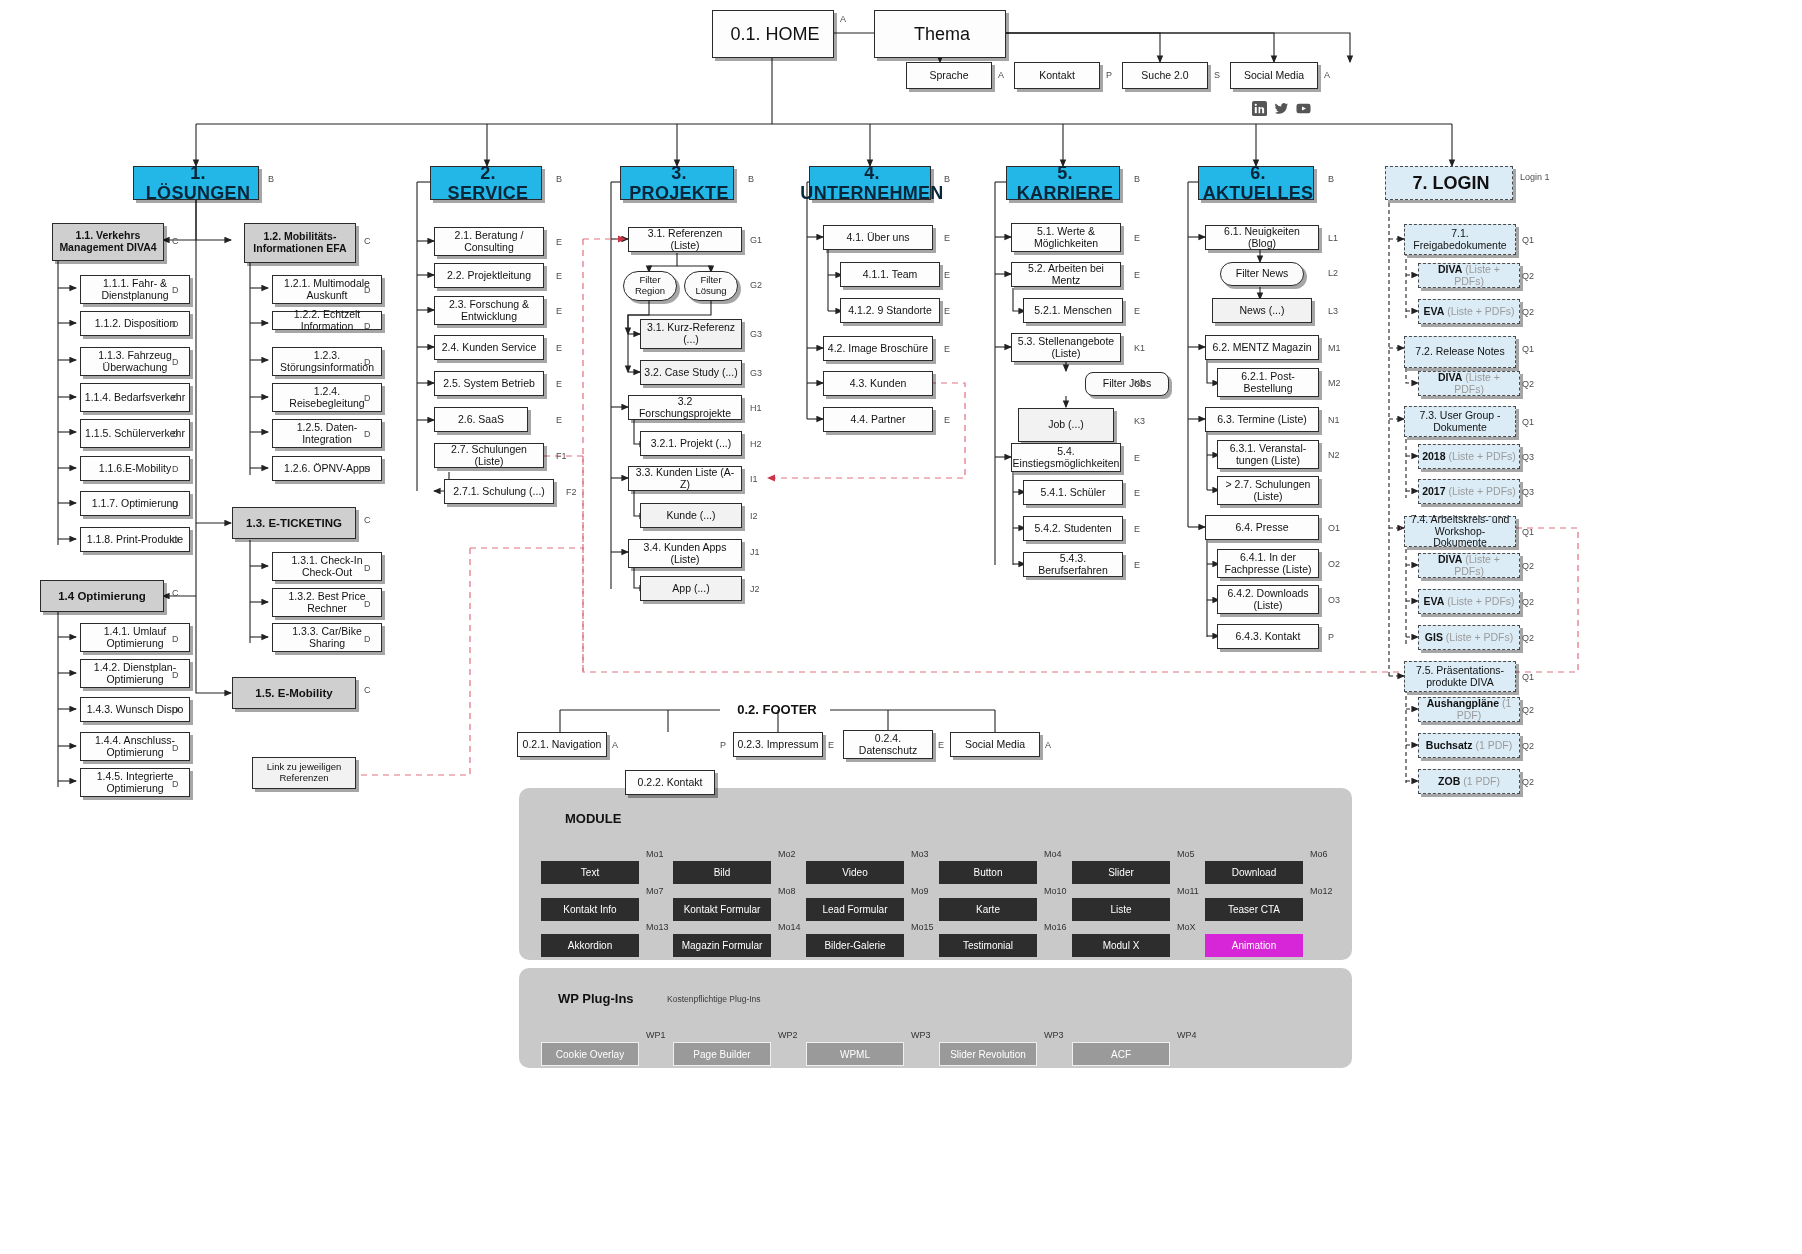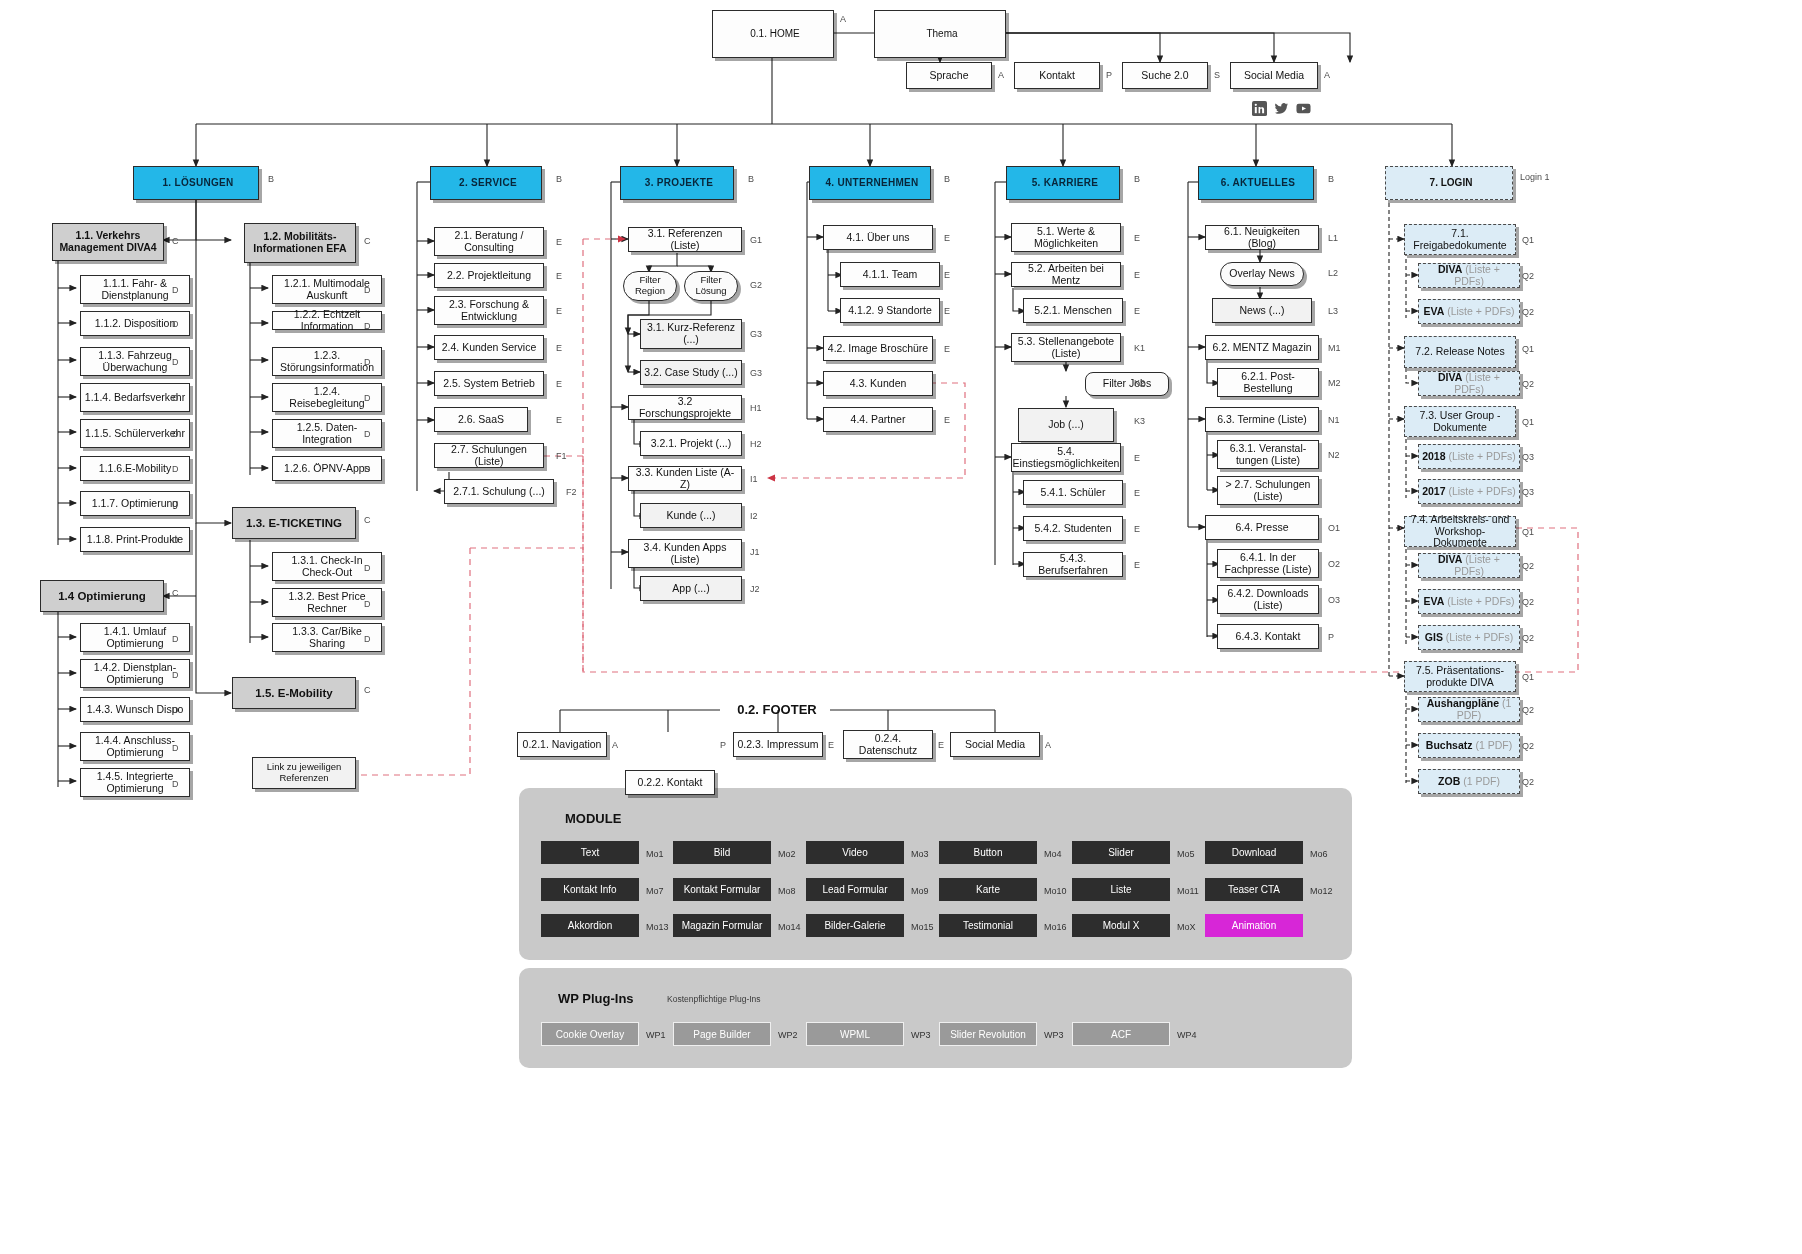--- a/index.html
+++ b/index.html
@@ -16,27 +16,27 @@
   .n-lgrey{background:#f2f2f2;}
   .n-pill{border-radius:22px;background:#fbfbfb;}
   .n-blue{background:#dcecf6;border:1px dashed #4a4a4a;}
   .n-blue.hd{font-weight:bold;}
   .muted{color:#9a9a9a;font-weight:normal;}
 
   .tag{position:absolute;font-size:9px;color:#4d4d4d;z-index:4;white-space:nowrap;}
   .fs9{font-size:9.5px;}
   .fs10{font-size:10.5px;}
   .fs11{font-size:11.5px;}
-  .fs13{font-size:10px;padding-left:7px;}
+  .fs13{font-size:18px;padding-left:7px;}
 
   .panel{position:absolute;background:#c9c9c9;border-radius:10px;z-index:2;}
   .panel-title{position:absolute;font-weight:bold;font-size:13px;color:#111;z-index:3;}
   .panel-desc{position:absolute;font-size:8.5px;color:#3a3a3a;line-height:1.45;z-index:3;}
   .chip{position:absolute;box-sizing:border-box;display:flex;align-items:center;justify-content:center;
-        background:#2d2d2d;color:#fff;font-size:10px;z-index:3;text-align:right;}
+        background:#2d2d2d;color:#fff;font-size:10px;z-index:3;text-align:right;margin-top:20px;}
   .chip.magenta{background:#d726d7;color:#fff;}
   .chip.plug{background:#9a9a9a;color:#fff;border:1px solid #efefef;}
   .chiptag{position:absolute;font-size:9px;color:#333;z-index:3;}
 
   .social{position:absolute;z-index:4;display:flex;gap:7px;align-items:center;}
   .sicon{width:15px;height:15px;display:inline-block;}
 </style>
 </head>
 <body>
 
@@ -615,21 +615,21 @@
   <span>5.4.3. Berufserfahren</span>
     </div>
 <div class="tag" style="left:1134px;top:560px;">E</div>
 
 <div class="node n-white fs10" style="left:1205px;top:225px;width:114px;height:25px;">
   <span>6.1. Neuigkeiten (Blog)</span>
     </div>
 <div class="tag" style="left:1328px;top:233px;">L1</div>
 
 <div class="node n-pill fs10" style="left:1220px;top:262px;width:84px;height:24px;">
-  <span>Overlay News</span>
+  <span>Filter News</span>
     </div>
 <div class="tag" style="left:1328px;top:268px;">L2</div>
 
 <div class="node n-lgrey fs10" style="left:1212px;top:298px;width:100px;height:25px;">
   <span>News (...)</span>
     </div>
 <div class="tag" style="left:1328px;top:306px;">L3</div>
 
 <div class="node n-white fs10" style="left:1205px;top:335px;width:114px;height:25px;">
   <span>6.2. MENTZ Magazin</span>

